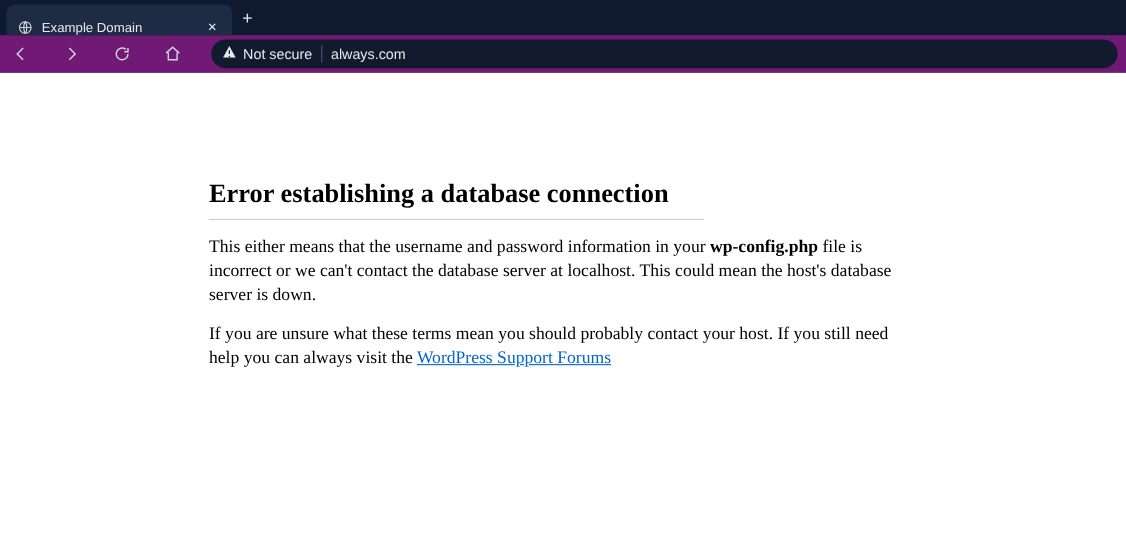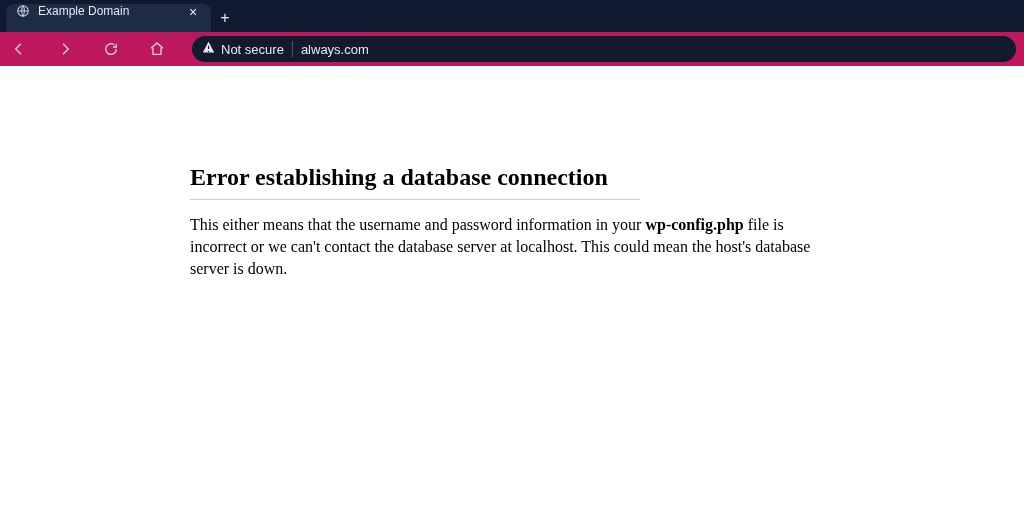--- a/index.html
+++ b/index.html
@@ -16,21 +16,21 @@
     color: #d8dbe0;
   }
   .tab-row {
     display: flex;
     align-items: flex-end;
     height: 32px;
     padding-left: 6px;
   }
   .tab {
     display: flex;
-    align-items: flex-start;
+    align-items: flex-end;
     background: #1e2b45;
     height: 28px;
     padding: 0 10px;
     border-radius: 8px 8px 0 0;
     min-width: 205px;
     font-size: 12px;
     color: #e6e8ec;
     margin-top: 27px;
   }
   .tab .favicon {
@@ -48,21 +48,21 @@
   .new-tab {
     width: 28px; height: 28px;
     display: inline-flex; align-items: center; justify-content: center;
     color: #e6e8ec; font-size: 16px;
     cursor: pointer;
   }
   .toolbar {
     display: flex;
     align-items: center;
     height: 34px;
-    background: #be185d;
+    background: #701a75;
     padding: 0 8px;
     gap: 24px;
   }
   .nav-btn {
     width: 22px; height: 22px;
     display: inline-flex; align-items: center; justify-content: center;
     color: #cfd3da;
     cursor: pointer;
   }
   .nav-btn svg { width: 16px; height: 16px; }
@@ -162,14 +162,17 @@
     </div>
   </div>
 </div>
 
 <div class="page">
   <div class="content">
     <h1>Error establishing a database connection</h1>
     <p>
       <span>This either means that the username and password information in your </span><span class="bold">wp-config.php</span><span> file is incorrect or we can't contact the database server at localhost. This could mean the host's database server is down.</span>
     </p>
+    <p>
+      <span>If you are unsure what these terms mean you should probably contact your host. If you still need help you can always visit the </span><a href="#">WordPress Support Forums</a>
+    </p>
   </div>
 </div>
 
 </body></html>

